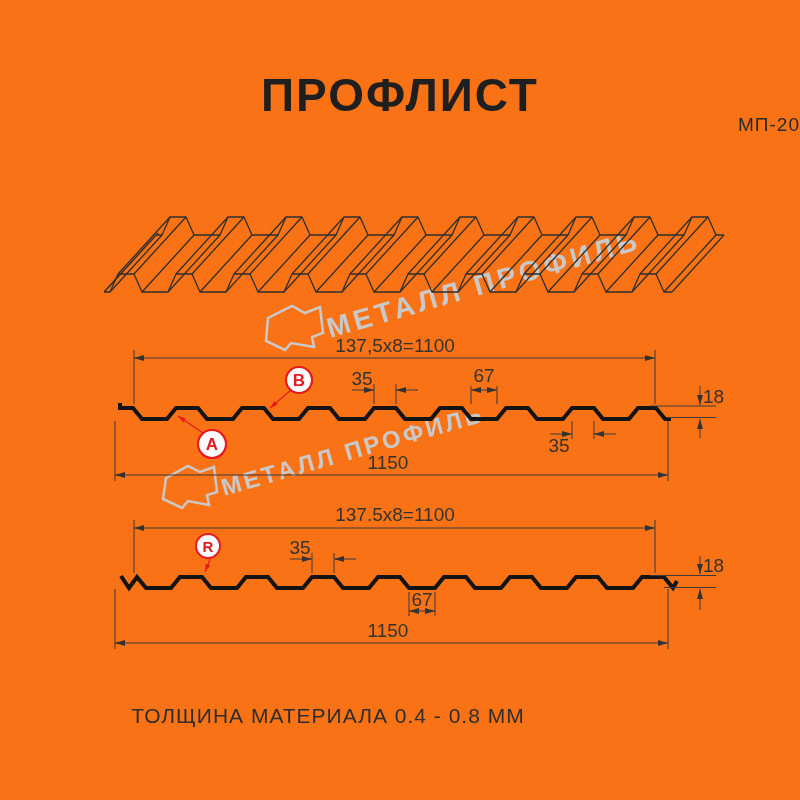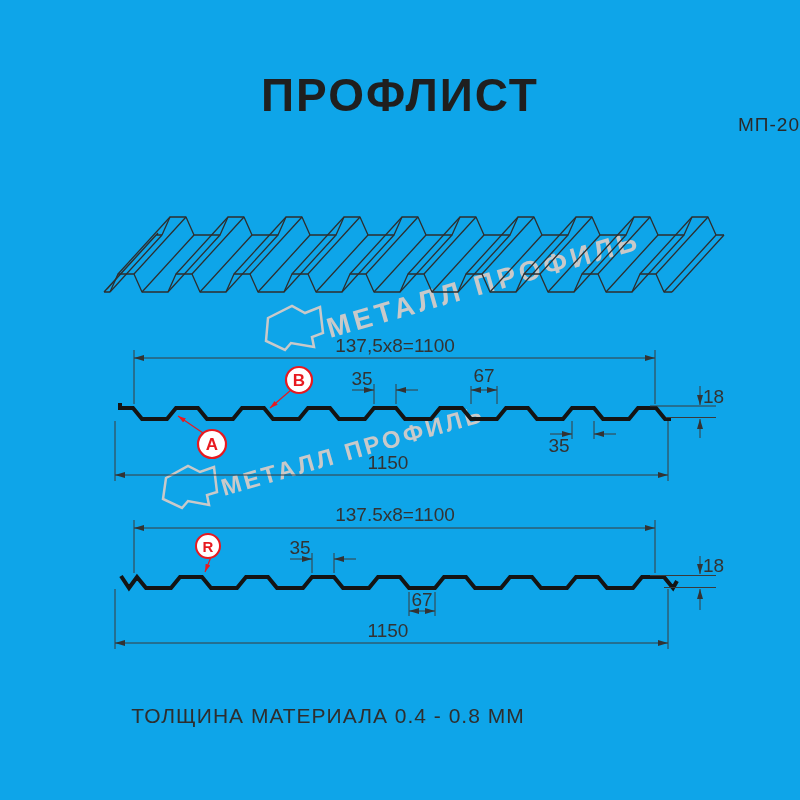--- a/index.html
+++ b/index.html
@@ -1,16 +1,16 @@
 <!DOCTYPE html>
 <html><head>
 <meta charset="utf-8">
 <style>
   html,body{margin:0;padding:0;background:#ffffff;}
-  .page{position:relative;width:800px;height:800px;background:#0ea5e9;overflow:hidden;
+  .page{position:relative;width:800px;height:800px;background:#f97316;overflow:hidden;
         font-family:"Liberation Sans",sans-serif;}
   .title{position:absolute;top:68px;left:0;width:800px;text-align:center;
          font-size:46px;font-weight:700;letter-spacing:2px;color:#1f1f1f;}
   .subtitle{position:absolute;top:114px;left:0;width:800px;text-align:right;
          font-size:19px;font-weight:400;letter-spacing:1px;color:#2a2a2a;}
   .footer{position:absolute;top:704px;left:0;width:656px;text-align:center;
          font-size:21px;font-weight:400;letter-spacing:1px;color:#2e2e2e;}
   svg{position:absolute;top:0;left:0;}
   .thin{stroke:#3a3a3a;stroke-width:1;fill:none;}
   .sheet{stroke:#2e2e2e;stroke-width:1.3;fill:none;stroke-linejoin:round;}

